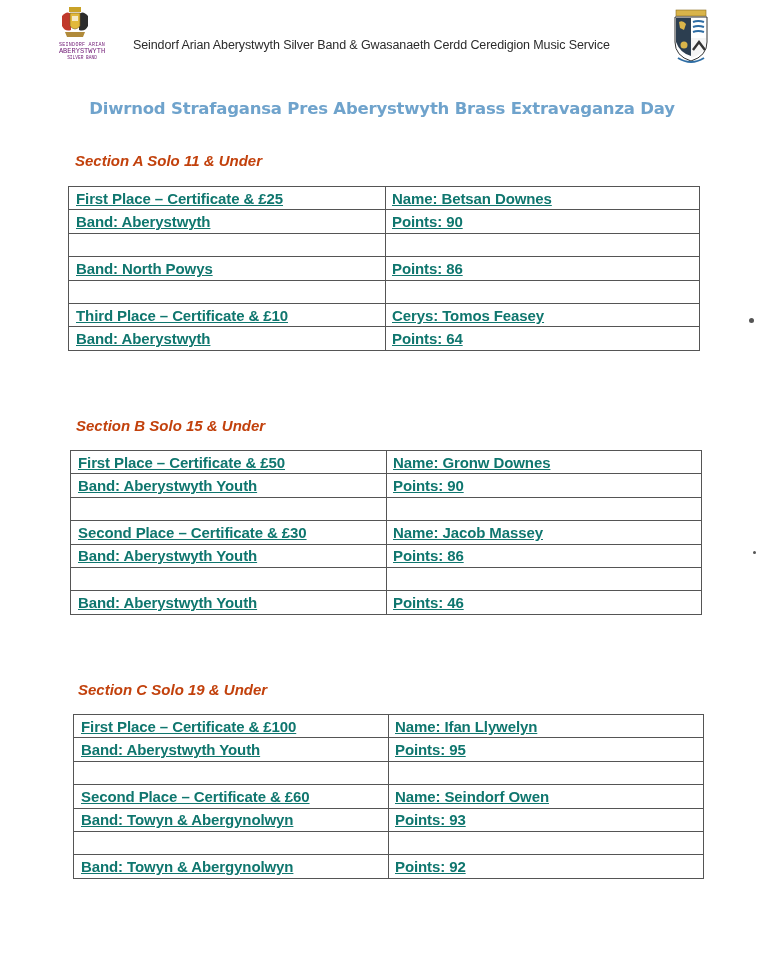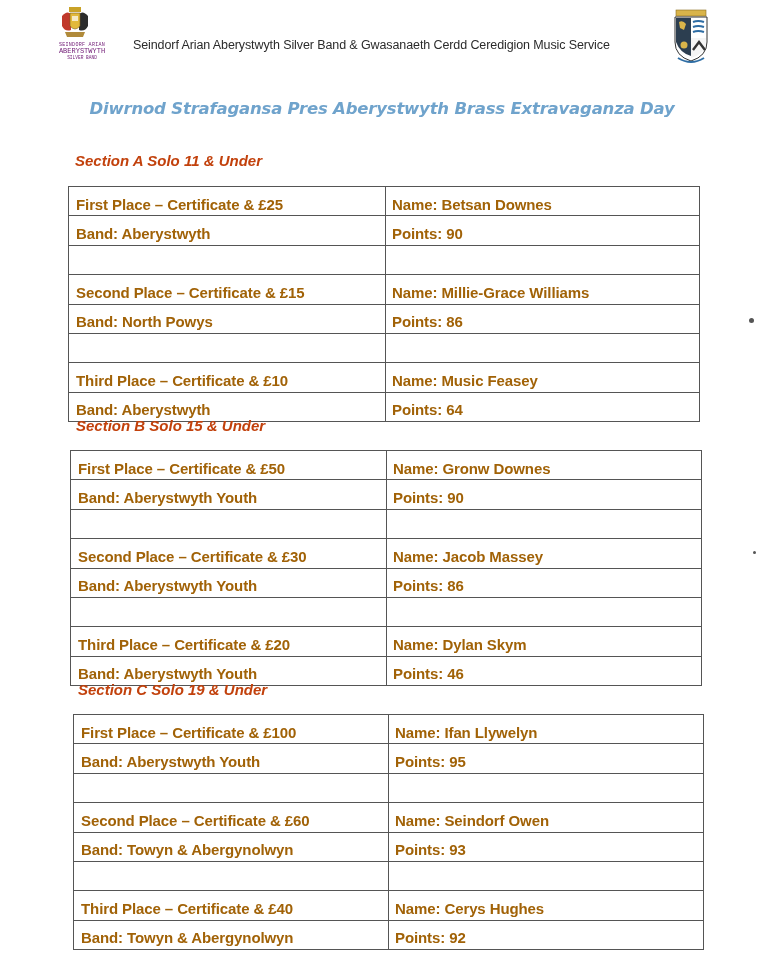--- a/index.html
+++ b/index.html
@@ -10,25 +10,25 @@
   .logo-left { position: absolute; left: 50px; top: 6px; width: 48px; height: 60px; }
   .crest-left { position: absolute; left: 9px; top: 0; width: 32px; height: 34px; }
   .logo-left-text { position: absolute; left: 7px; top: 37px; width: 50px; text-align: center;
     font-family: Liberation Mono, monospace; color: #701a75; line-height: 1.05; }
   .logo-left-text .l1 { font-size: 5px; letter-spacing: 0.3px; display:block; }
   .logo-left-text .l2 { font-size: 7px; display:block; }
   .logo-left-text .l3 { font-size: 4.5px; display:block; }
   .header-text { position: absolute; left: 133px; top: 38px; font-size: 12.5px; color: #2b2b2b; white-space: nowrap; letter-spacing: -0.1px; }
   .logo-right { position: absolute; left: 670px; top: 6px; width: 42px; height: 60px; }
   .title { position: absolute; left: 0; width: 764px; top: 99px; text-align: center;
-    font-family: "DejaVu Sans", sans-serif; font-style: italic; font-weight: bold; font-size: 16.5px; color: #6fa3cc; letter-spacing: -0.2px; }
+    font-family: "DejaVu Sans", sans-serif; font-weight: bold; font-size: 16.5px; color: #6fa3cc; letter-spacing: -0.2px; }
   .section-title { position: absolute; font-style: italic; font-weight: bold; font-size: 15px; color: #c2410c; white-space: nowrap; }
   table.results { position: absolute; border-collapse: collapse; table-layout: fixed; }
-  table.results td { border: 1.2px solid #555; height: 22.4px; padding: 6px 0 0 7px; font-weight: bold;
-    font-size: 15px; color: #a16207; white-space: nowrap; overflow: hidden; vertical-align: middle; letter-spacing: -0.1px; }
+  table.results td { border: 1.2px solid #555; height: 22.4px; padding: 0 0 0 7px; font-weight: bold;
+    font-size: 15px; color: #0f766e; white-space: nowrap; overflow: hidden; vertical-align: middle; letter-spacing: -0.1px; text-decoration: underline; }
   table.results td.c2 { padding-left: 6px; }
   .speck { position: absolute; background: #555; border-radius: 50%; }
 </style>
 </head>
 <body>
 
 <div class="logo-left">
   <svg class="crest-left" viewBox="0 0 32 34">
     <rect x="10" y="1" width="12" height="5" fill="#c9a227"></rect>
     <path d="M3 10 Q8 4 12 8 L12 24 Q6 26 3 20 Z" fill="#c0392b"></path>
@@ -75,34 +75,30 @@
   </tr>
   <tr>
     <td>Band: Aberystwyth</td>
     <td class="c2">Points: 90</td>
   </tr>
   <tr>
         <td></td>
         <td></td>
       </tr>
   <tr>
-    <td>Second Place – Certificate &amp; £15</td>
-    <td class="c2">Name: Millie-Grace Williams</td>
-  </tr>
-  <tr>
     <td>Band: North Powys</td>
     <td class="c2">Points: 86</td>
   </tr>
   <tr>
         <td></td>
         <td></td>
       </tr>
   <tr>
     <td>Third Place – Certificate &amp; £10</td>
-    <td class="c2">Name: Music Feasey</td>
+    <td class="c2">Cerys: Tomos Feasey</td>
   </tr>
   <tr>
     <td>Band: Aberystwyth</td>
     <td class="c2">Points: 64</td>
   </tr>
 </tbody>
   </table>
 
 <div class="section-title" style="left:76px; top:417px;">Section B Solo 15 &amp; Under</div>
 <table class="results" style="left:70px; top:450px; width:631px;">
@@ -129,24 +125,20 @@
   </tr>
   <tr>
     <td>Band: Aberystwyth Youth</td>
     <td class="c2">Points: 86</td>
   </tr>
   <tr>
         <td></td>
         <td></td>
       </tr>
   <tr>
-    <td>Third Place – Certificate &amp; £20</td>
-    <td class="c2">Name: Dylan Skym</td>
-  </tr>
-  <tr>
     <td>Band: Aberystwyth Youth</td>
     <td class="c2">Points: 46</td>
   </tr>
 </tbody>
   </table>
 
 <div class="section-title" style="left:78px; top:681px;">Section C Solo 19 &amp; Under</div>
 <table class="results" style="left:73px; top:714px; width:630px;">
   <colgroup>
       <col style="width:315px">
@@ -171,24 +163,20 @@
   </tr>
   <tr>
     <td>Band: Towyn &amp; Abergynolwyn</td>
     <td class="c2">Points: 93</td>
   </tr>
   <tr>
         <td></td>
         <td></td>
       </tr>
   <tr>
-    <td>Third Place – Certificate &amp; £40</td>
-    <td class="c2">Name: Cerys Hughes</td>
-  </tr>
-  <tr>
     <td>Band: Towyn &amp; Abergynolwyn</td>
     <td class="c2">Points: 92</td>
   </tr>
 </tbody>
   </table>
 
 <div class="speck" style="left:749px; top:318px; width:5px; height:5px;"></div>
 <div class="speck" style="left:753px; top:551px; width:3px; height:3px;"></div>
 
 </body></html>

